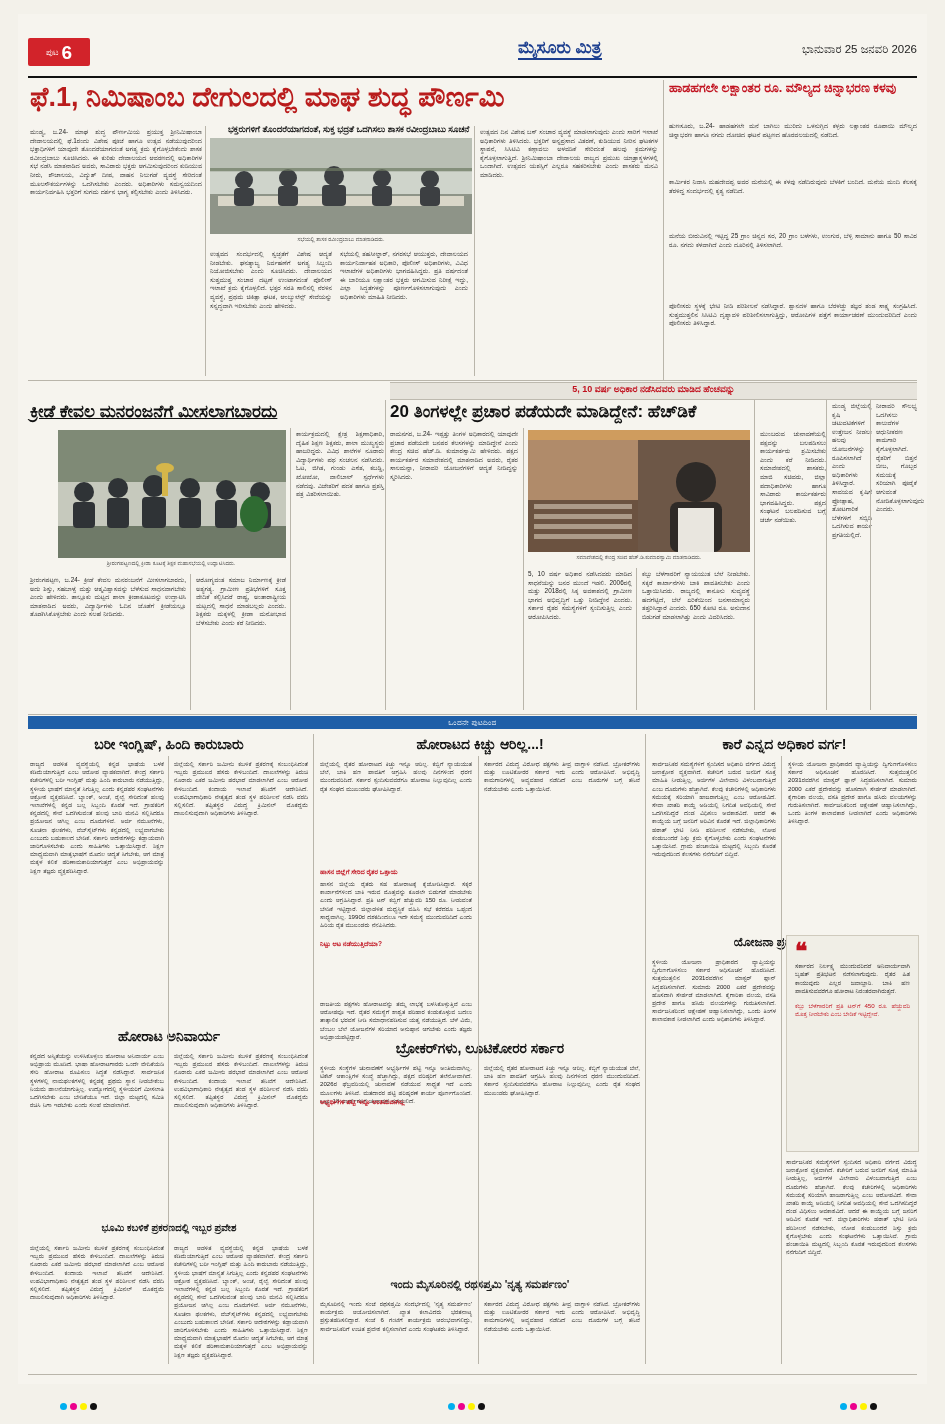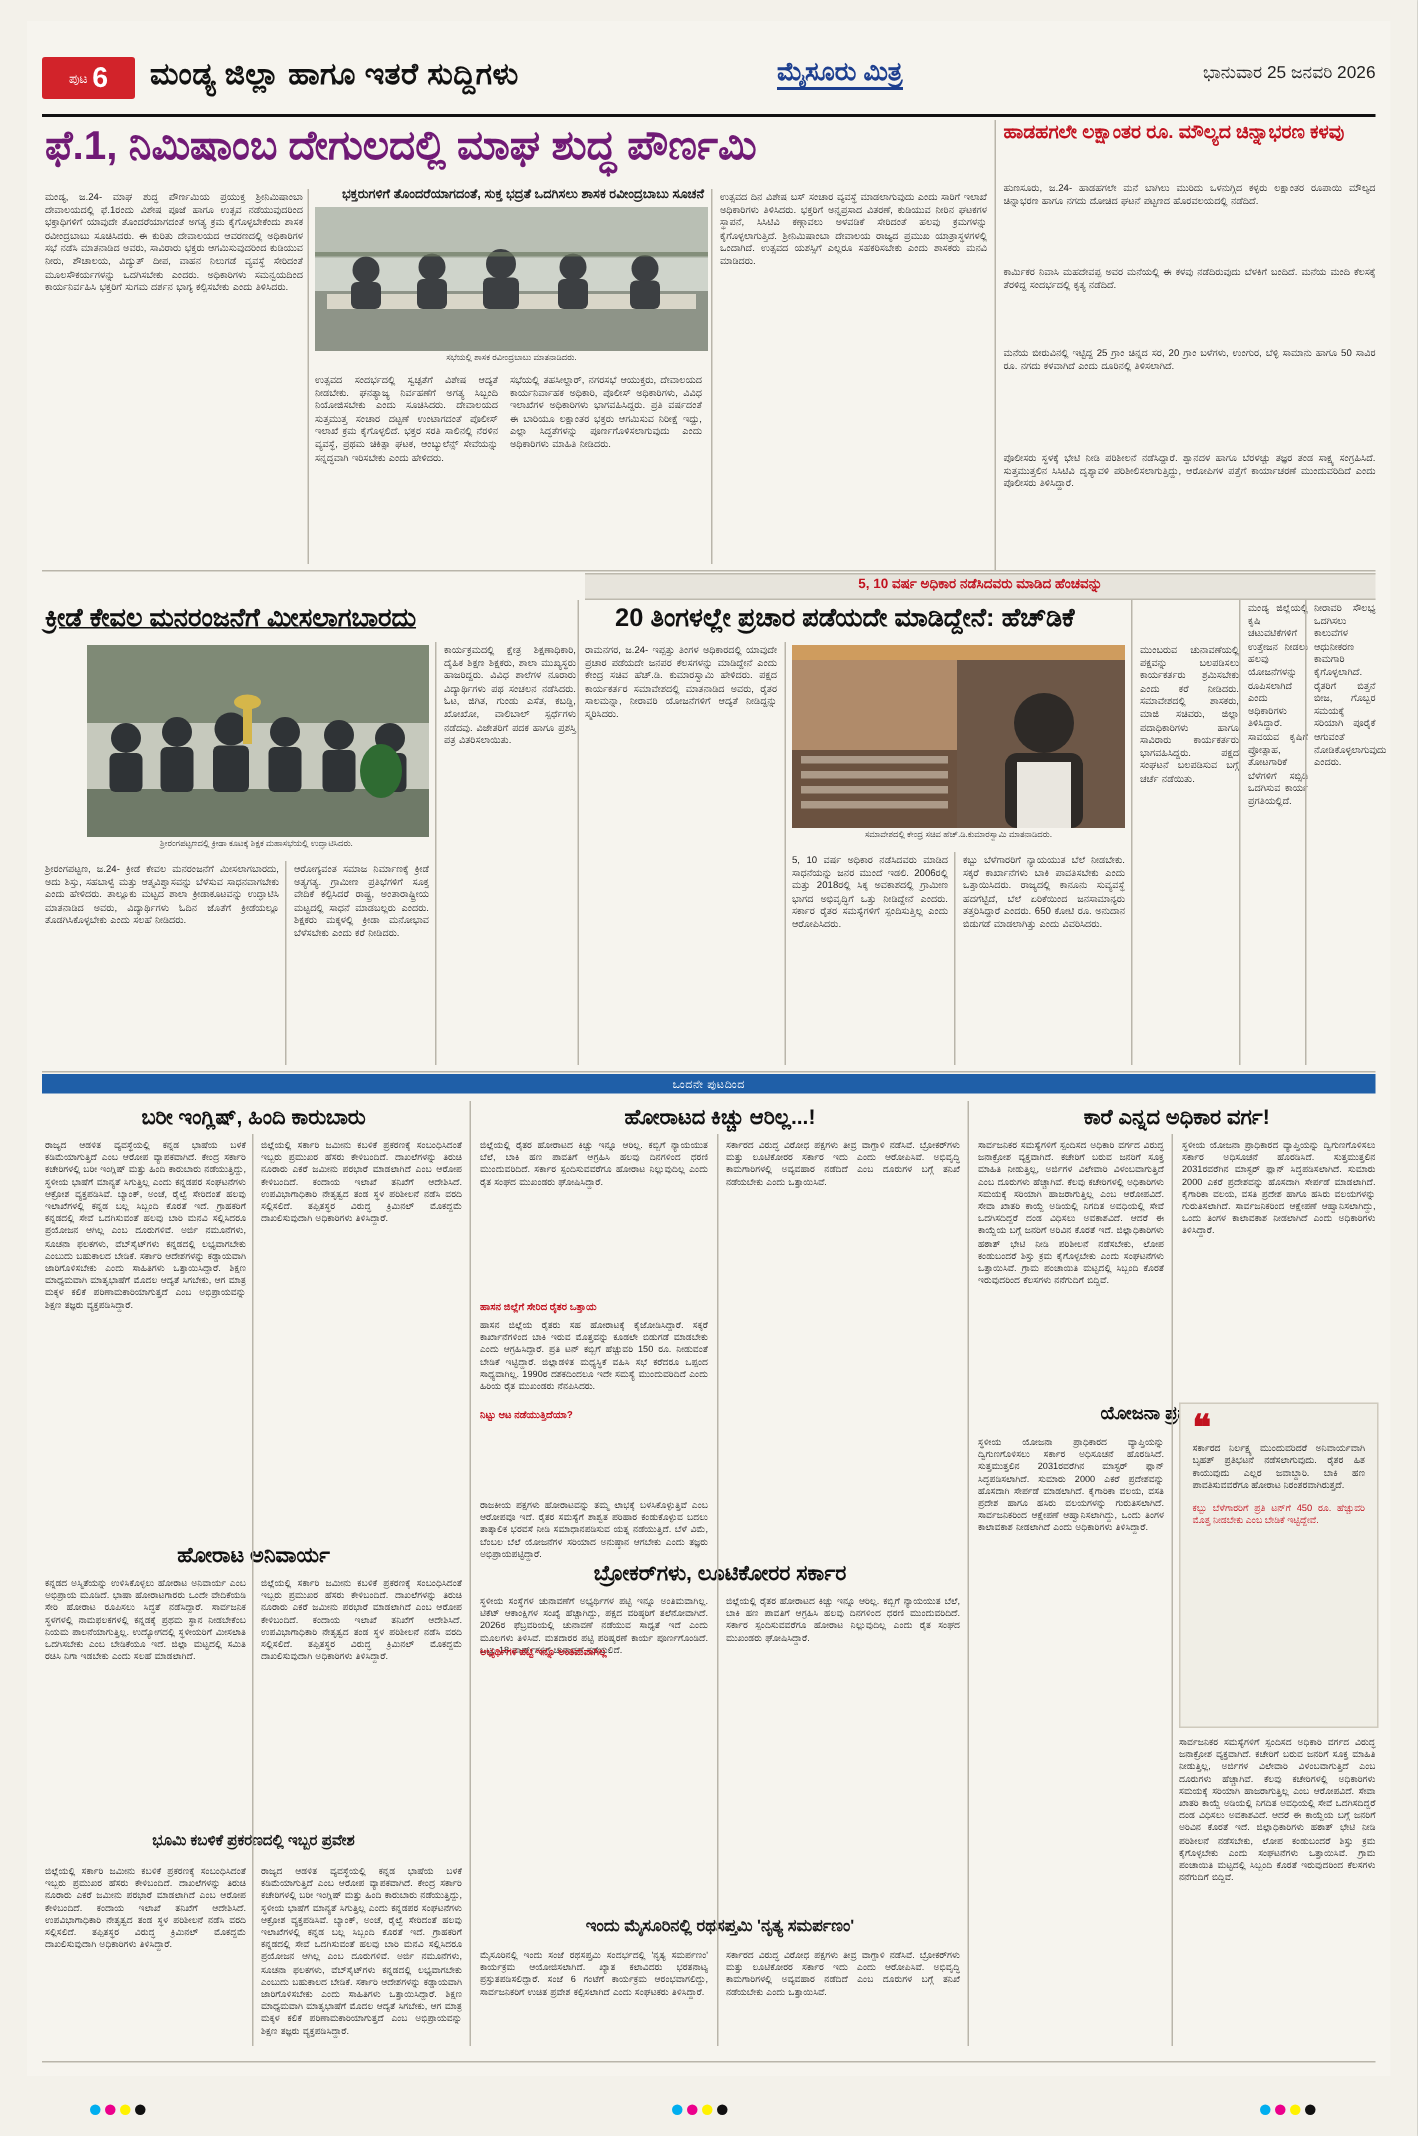--- a/index.html
+++ b/index.html
@@ -18,21 +18,21 @@
   .pageno-box .num{font-size:19px;font-weight:bold;line-height:1;}
   .masthead-title{position:absolute;left:72px;top:5px;font-size:20px;font-weight:bold;color:#111;letter-spacing:.3px;}
   .brand{position:absolute;left:490px;top:4px;font-size:17px;font-weight:bold;color:#1d3f8f;}
   .brand .u{border-bottom:2px solid #1d3f8f;padding-bottom:1px;}
   .date{position:absolute;right:0;top:9px;font-size:11.5px;color:#222;margin-left:32px;}
   .rule{position:absolute;background:#111;}
   
   .col{position:absolute;text-align:justify;color:#1b1b1b;}
   .body-txt{font-size:6.4px;line-height:8.6px;letter-spacing:.02px;word-spacing:.4px;}
   .body-txt.sm{font-size:6.1px;line-height:8.2px;}
-  .hl{font-size:27px;font-weight:bold;color:#701a75;line-height:30px;}
+  .hl{font-size:27px;font-weight:bold;color:#b91c1c;line-height:30px;}
   .hl2{font-size:17px;font-weight:bold;color:#111;line-height:20px;}
   .hl3{font-size:14px;font-weight:bold;color:#111;line-height:17px;}
   .subhead{font-size:8.6px;font-weight:bold;color:#1b1b1b;text-align:left;}
   .caption{font-size:5.6px;color:#333;text-align:center;line-height:7px;}
   .vline{position:absolute;width:1px;background:#b9b5aa;}
   .hline{position:absolute;height:1px;background:#b9b5aa;}
   
   .photo{position:absolute;overflow:hidden;background:#8c8f86;}
   .photo .ph-inner{width:100%;height:100%;}
   
@@ -57,21 +57,20 @@
 <body>
 
 <div class="page">
  <div class="sheet"></div>
 
  <div class="masthead">
    <div class="pageno-box">
      <span class="lbl">ಪುಟ</span>
      <span class="num">6</span>
    </div>
-   <div class="masthead-title">ಮಂಡ್ಯ ಜಿಲ್ಲಾ ಹಾಗೂ ಇತರೆ ಸುದ್ದಿಗಳು</div>
    <div class="brand"><span class="u">ಮೈಸೂರು ಮಿತ್ರ</span></div>
    <div class="date">ಭಾನುವಾರ 25 ಜನವರಿ 2026</div>
  </div>
  <div class="rule" style="left:28px;top:76px;width:889px;height:1.6px;"></div>
 
  <div class="col hl" style="left:30px;top:82px;width:630px;">ಫೆ.1, ನಿಮಿಷಾಂಬ ದೇಗುಲದಲ್ಲಿ ಮಾಘ ಶುದ್ಧ ಪೌರ್ಣಮಿ</div>
  <div class="col subhead" style="left:228px;top:124px;width:430px;">ಭಕ್ತರುಗಳಿಗೆ ತೊಂದರೆಯಾಗದಂತೆ, ಸುಕ್ತ ಭದ್ರತೆ ಒದಗಿಸಲು ಶಾಸಕ ರವೀಂದ್ರಬಾಬು ಸೂಚನೆ</div>
 
  <div class="photo" style="left:210px;top:138px;width:262px;height:96px;">
    <svg class="ph-inner" viewBox="0 0 262 96" preserveAspectRatio="none">
@@ -114,21 +113,21 @@
  <div class="col body-txt" style="left:669px;top:178px;width:248px;height:50px;">ಕಾರ್ಮಿಕರ ನಿವಾಸಿ ಮಹದೇವಪ್ಪ ಅವರ ಮನೆಯಲ್ಲಿ ಈ ಕಳವು ನಡೆದಿರುವುದು ಬೆಳಕಿಗೆ ಬಂದಿದೆ. ಮನೆಯ ಮಂದಿ ಕೆಲಸಕ್ಕೆ ತೆರಳಿದ್ದ ಸಂದರ್ಭದಲ್ಲಿ ಕೃತ್ಯ ನಡೆದಿದೆ.</div>
  <div class="col body-txt" style="left:669px;top:232px;width:248px;height:66px;">ಮನೆಯ ಬೀರುವಿನಲ್ಲಿ ಇಟ್ಟಿದ್ದ 25 ಗ್ರಾಂ ಚಿನ್ನದ ಸರ, 20 ಗ್ರಾಂ ಬಳೆಗಳು, ಉಂಗುರ, ಬೆಳ್ಳಿ ಸಾಮಾನು ಹಾಗೂ 50 ಸಾವಿರ ರೂ. ನಗದು ಕಳವಾಗಿದೆ ಎಂದು ದೂರಿನಲ್ಲಿ ತಿಳಿಸಲಾಗಿದೆ.</div>
  <div class="col body-txt" style="left:669px;top:302px;width:248px;height:76px;">ಪೊಲೀಸರು ಸ್ಥಳಕ್ಕೆ ಭೇಟಿ ನೀಡಿ ಪರಿಶೀಲನೆ ನಡೆಸಿದ್ದಾರೆ. ಶ್ವಾನದಳ ಹಾಗೂ ಬೆರಳಚ್ಚು ತಜ್ಞರ ತಂಡ ಸಾಕ್ಷ್ಯ ಸಂಗ್ರಹಿಸಿದೆ. ಸುತ್ತಮುತ್ತಲಿನ ಸಿಸಿಟಿವಿ ದೃಶ್ಯಾವಳಿ ಪರಿಶೀಲಿಸಲಾಗುತ್ತಿದ್ದು, ಆರೋಪಿಗಳ ಪತ್ತೆಗೆ ಕಾರ್ಯಾಚರಣೆ ಮುಂದುವರಿದಿದೆ ಎಂದು ಪೊಲೀಸರು ತಿಳಿಸಿದ್ದಾರೆ.</div>
 
  <div class="hline" style="left:28px;top:380px;width:889px;"></div>
 
  <div class="grayband" style="left:390px;top:382px;width:527px;height:16px;"></div>
  <div class="col" style="left:390px;top:384px;width:527px;font-size:9px;font-weight:bold;text-align:center;color:#c1121f;">5, 10 ವರ್ಷ ಅಧಿಕಾರ ನಡೆಸಿದವರು ಮಾಡಿದ ಹೆಂಚವನ್ನು</div>
 
  <div class="col hl2" style="left:30px;top:402px;width:330px;text-decoration:underline;">ಕ್ರೀಡೆ ಕೇವಲ ಮನರಂಜನೆಗೆ ಮೀಸಲಾಗಬಾರದು</div>
- <div class="col hl2" style="left:390px;top:402px;width:380px;margin-left:20px;">20 ತಿಂಗಳಲ್ಲೇ ಪ್ರಚಾರ ಪಡೆಯದೇ ಮಾಡಿದ್ದೇನೆ: ಹೆಚ್‌ಡಿಕೆ</div>
+ <div class="col hl2" style="left:390px;top:402px;width:380px;">20 ತಿಂಗಳಲ್ಲೇ ಪ್ರಚಾರ ಪಡೆಯದೇ ಮಾಡಿದ್ದೇನೆ: ಹೆಚ್‌ಡಿಕೆ</div>
 
  <div class="photo" style="left:58px;top:430px;width:228px;height:128px;">
    <svg class="ph-inner" viewBox="0 0 228 128" preserveAspectRatio="none">
      <rect width="228" height="128" fill="#c6c9bd"></rect>
      <rect y="0" width="228" height="52" fill="#7f8a76"></rect>
      <rect y="96" width="228" height="32" fill="#6f7a68"></rect>
      <g fill="#2f3336">
        <circle cx="26" cy="62" r="10"></circle>
           <rect x="15" y="72" width="22" height="26" rx="4"></rect>
        <circle cx="60" cy="58" r="10"></circle>

